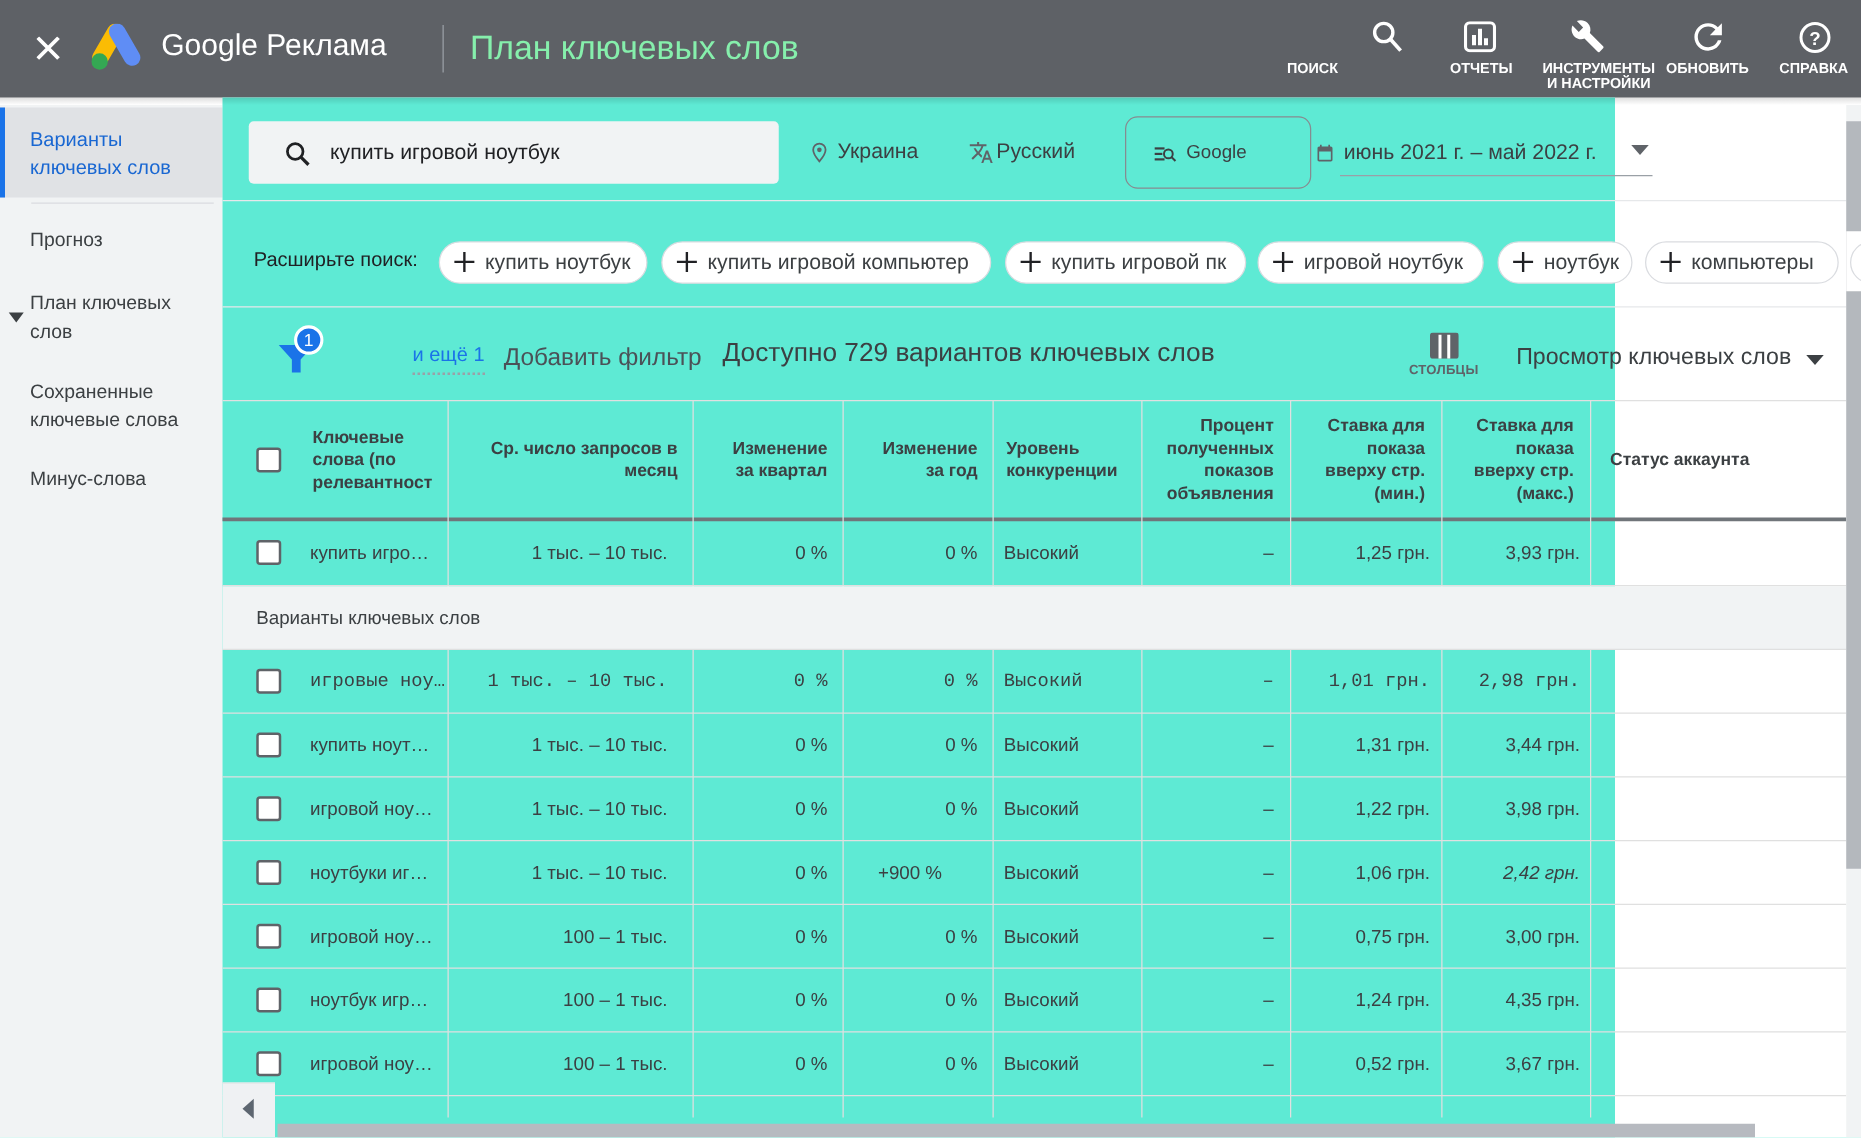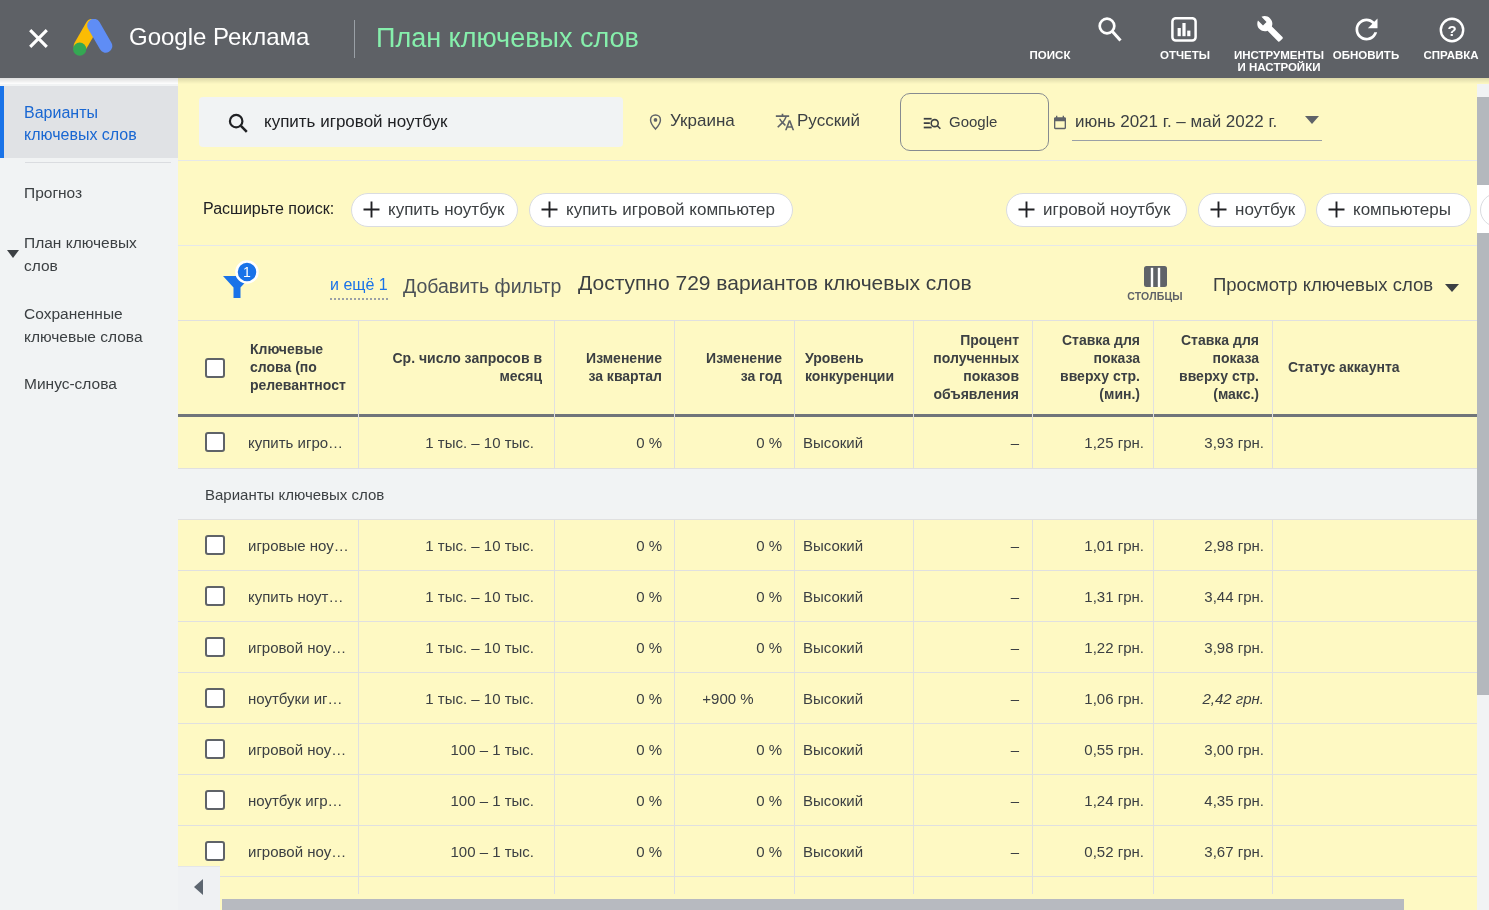--- a/index.html
+++ b/index.html
@@ -14,21 +14,21 @@
 #tb-divider { position:absolute; left:354px; top:20px; width:1px; height:38px; background:#9aa0a6; }
 #page-title { position:absolute; left:376px; top:23px; color:#86efac; font-size:27px; line-height:31px; white-space:nowrap; }
 
 #sidebar { position:absolute; left:0; top:84px; width:178px; height:826px; background:#f1f3f4; }
 #side-sel { position:absolute; left:0; top:2px; width:178px; height:72px; background:#e0e2e5; border-left:4px solid #1a73e8; }
 #side-sel .t { position:absolute; left:20px; top:16px; color:#1967d2; font-size:16px; line-height:22px; }
 .side-item { position:absolute; left:24px; color:#3c4043; font-size:15.5px; line-height:22.5px; }
 #side-div { position:absolute; left:25px; top:78px; width:146px; height:1px; background:#dadce0; }
 #side-tri { position:absolute; left:7px; top:166px; width:0; height:0; border-left:6px solid transparent; border-right:6px solid transparent; border-top:8px solid #3c4043; }
 
-#main { position:absolute; left:178px; top:78px; width:1311px; height:832px; background:#fef9c3; }
+#main { position:absolute; left:178px; top:78px; width:1114px; height:832px; background:#5eead4; }
 #searchbox { position:absolute; left:21px; top:19px; width:424px; height:50px; background:#f1f3f4; border-radius:4px; }
 #searchbox .q { position:absolute; left:28px; top:15px; }
 #searchbox .txt { position:absolute; left:65px; top:15px; font-size:17px; color:#202124; }
 .mrow-item { position:absolute; top:33px; font-size:17px; color:#3c4043; white-space:nowrap; }
 #netbox { position:absolute; left:722px; top:15px; width:149px; height:58px; border:1px solid #868b90; border-radius:10px; }
 #netbox .txt { position:absolute; left:48px; top:19px; font-size:15px; color:#3c4043; }
 #date-underline { position:absolute; left:894px; top:62px; width:250px; height:1px; background:#9aa0a6; }
 #date-arrow { position:absolute; left:1127px; top:38px; width:0; height:0; border-left:7px solid transparent; border-right:7px solid transparent; border-top:8px solid #5f6368; }
 .hdiv { position:absolute; left:0; width:1311px; height:1px; background:#e6e8ea; }
 
@@ -148,20 +148,23 @@
     <div id="date-underline"></div>
     <div id="date-arrow"></div>
     <div class="hdiv" style="top:82px"></div>
     <div id="expand-lbl">Расширьте поиск:</div>
     <div class="chip" style="left:173px;width:167px;padding-left:11px"><svg class="pl" viewBox="0 0 17 17">
           <path d="M8.5 0.5 V16.5 M0.5 8.5 H16.5" stroke="#202124" stroke-width="1.9"></path>
         </svg>купить ноутбук</div>
     <div class="chip" style="left:351px;width:264px;padding-left:11px"><svg class="pl" viewBox="0 0 17 17">
           <path d="M8.5 0.5 V16.5 M0.5 8.5 H16.5" stroke="#202124" stroke-width="1.9"></path>
         </svg>купить игровой компьютер</div>
+    <div class="chip" style="left:626px;width:193px;padding-left:11px"><svg class="pl" viewBox="0 0 17 17">
+          <path d="M8.5 0.5 V16.5 M0.5 8.5 H16.5" stroke="#202124" stroke-width="1.9"></path>
+        </svg>купить игровой пк</div>
     <div class="chip" style="left:828px;width:181px;padding-left:11px"><svg class="pl" viewBox="0 0 17 17">
           <path d="M8.5 0.5 V16.5 M0.5 8.5 H16.5" stroke="#202124" stroke-width="1.9"></path>
         </svg>игровой ноутбук</div>
     <div class="chip" style="left:1020px;width:108px;padding-left:11px"><svg class="pl" viewBox="0 0 17 17">
           <path d="M8.5 0.5 V16.5 M0.5 8.5 H16.5" stroke="#202124" stroke-width="1.9"></path>
         </svg>ноутбук</div>
     <div class="chip" style="left:1138px;width:155px;padding-left:11px"><svg class="pl" viewBox="0 0 17 17">
           <path d="M8.5 0.5 V16.5 M0.5 8.5 H16.5" stroke="#202124" stroke-width="1.9"></path>
         </svg>компьютеры</div>
     <div class="chip" style="left:1302px;width:120px;padding-left:11px">ноутбук asus</div>
@@ -210,21 +213,21 @@
           <div class="cell" style="left:70px;top:17px;">купить игро…</div>
           <div class="cell" style="left:180px;width:176px;text-align:right;top:17px;">1 тыс. – 10 тыс.</div>
           <div class="cell" style="left:376px;width:108px;text-align:right;top:17px;">0 %</div>
           <div class="cell" style="left:496px;width:108px;text-align:right;top:17px;">0 %</div>
           <div class="cell" style="left:625px;top:17px;">Высокий</div>
           <div class="cell" style="left:735px;width:106px;text-align:right;top:17px;">–</div>
           <div class="cell" style="left:854px;width:112px;text-align:right;top:17px;">1,25 грн.</div>
           <div class="cell" style="left:975px;width:111px;text-align:right;top:17px;">3,93 грн.</div>
         </div>
         <div class="section-row" style="top:149px;line-height:51px;">Варианты ключевых слов</div>
-        <div class="hrow" style="top:200px;height:51px;">
+        <div class="hrow" style="top:200px;height:51px;font-family:Liberation Mono, monospace;">
           <div class="cbox" style="top:15px"></div>
           <div class="cell" style="left:70px;top:17px;">игровые ноу…</div>
           <div class="cell" style="left:180px;width:176px;text-align:right;top:17px;">1 тыс. – 10 тыс.</div>
           <div class="cell" style="left:376px;width:108px;text-align:right;top:17px;">0 %</div>
           <div class="cell" style="left:496px;width:108px;text-align:right;top:17px;">0 %</div>
           <div class="cell" style="left:625px;top:17px;">Высокий</div>
           <div class="cell" style="left:735px;width:106px;text-align:right;top:17px;">–</div>
           <div class="cell" style="left:854px;width:112px;text-align:right;top:17px;">1,01 грн.</div>
           <div class="cell" style="left:975px;width:111px;text-align:right;top:17px;">2,98 грн.</div>
         </div>
@@ -262,21 +265,21 @@
           <div class="cell" style="left:975px;width:111px;text-align:right;top:17px;font-style:italic;">2,42 грн.</div>
         </div>
         <div class="hrow" style="top:404px;height:51px;">
           <div class="cbox" style="top:15px"></div>
           <div class="cell" style="left:70px;top:17px;">игровой ноу…</div>
           <div class="cell" style="left:180px;width:176px;text-align:right;top:17px;">100 – 1 тыс.</div>
           <div class="cell" style="left:376px;width:108px;text-align:right;top:17px;">0 %</div>
           <div class="cell" style="left:496px;width:108px;text-align:right;top:17px;">0 %</div>
           <div class="cell" style="left:625px;top:17px;">Высокий</div>
           <div class="cell" style="left:735px;width:106px;text-align:right;top:17px;">–</div>
-          <div class="cell" style="left:854px;width:112px;text-align:right;top:17px;">0,55 грн.</div>
+          <div class="cell" style="left:854px;width:112px;text-align:right;top:17px;">0,75 грн.</div>
           <div class="cell" style="left:975px;width:111px;text-align:right;top:17px;">3,00 грн.</div>
         </div>
         <div class="hrow" style="top:455px;height:51px;">
           <div class="cbox" style="top:15px"></div>
           <div class="cell" style="left:70px;top:17px;">ноутбук игр…</div>
           <div class="cell" style="left:180px;width:176px;text-align:right;top:17px;">100 – 1 тыс.</div>
           <div class="cell" style="left:376px;width:108px;text-align:right;top:17px;">0 %</div>
           <div class="cell" style="left:496px;width:108px;text-align:right;top:17px;">0 %</div>
           <div class="cell" style="left:625px;top:17px;">Высокий</div>
           <div class="cell" style="left:735px;width:106px;text-align:right;top:17px;">–</div>

